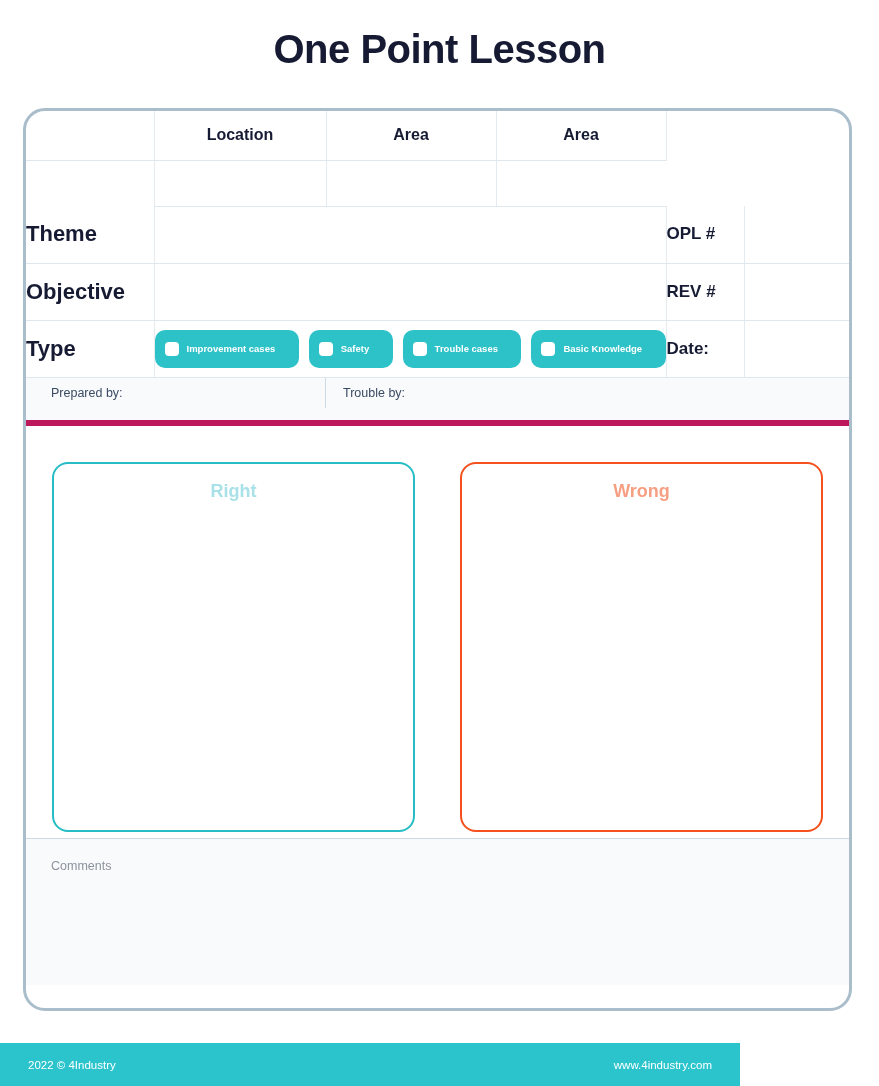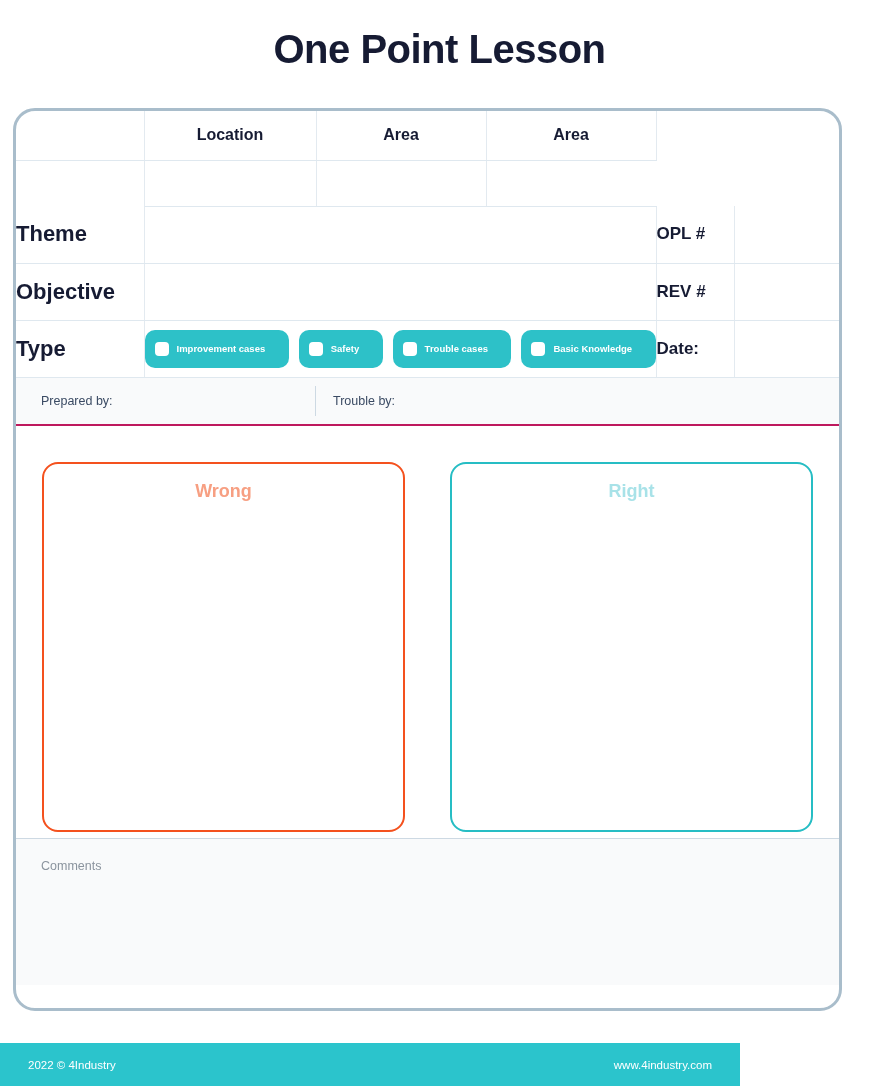--- a/index.html
+++ b/index.html
@@ -29,21 +29,21 @@
     text-align: center;
     font-size: 40px;
     font-weight: bold;
     letter-spacing: -0.5px;
     color: #161b33;
   }
 
   
   .card {
     position: absolute;
-    left: 13px;
+    left: 23px;
     top: 108px;
     width: 829px;
     height: 903px;
     border: 3px solid #a9bdcb;
     border-radius: 22px;
     background: #ffffff;
     overflow: hidden;
   }
 
   
@@ -122,24 +122,23 @@
   .pill-label {
     font-size: 9.5px;
     font-weight: bold;
     color: #ffffff;
     line-height: 1.25;
   }
 
   
   .signoff {
     display: flex;
-    align-items: center;
     height: 48px;
     background: #f9fafb;
-    border-bottom: 2px solid #be185d;
+    border-bottom: 6px solid #be185d;
   }
   .signoff-item {
     font-size: 12.5px;
     color: #3a4a63;
     padding-left: 25px;
     height: 30px;
     display: flex;
     align-items: center;
   }
   .signoff-item.first { width: 299px; }
@@ -285,25 +284,25 @@
     <div class="signoff">
       <div class="signoff-item first">
         <span>Prepared by:</span>
       </div>
       <div class="signoff-item second">
         <span>Trouble by:</span>
       </div>
     </div>
 
     <div class="panels">
+      <div class="panel panel-right">
+        <div class="panel-title">Right</div>
+      </div>
       <div class="panel panel-wrong">
         <div class="panel-title">Wrong</div>
-      </div>
-      <div class="panel panel-right">
-        <div class="panel-title">Right</div>
       </div>
     </div>
 
     <div class="comments">
       <div class="comments-label">Comments</div>
     </div>
 
   </div>
 
   <div class="footer">

